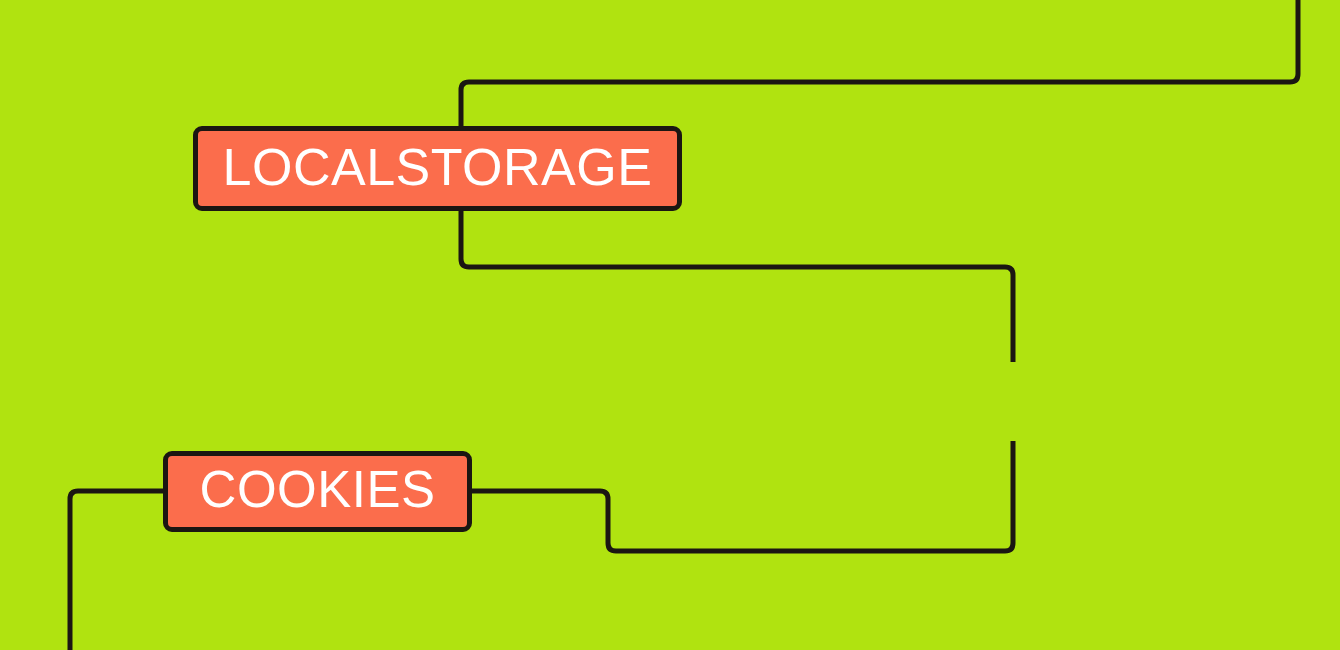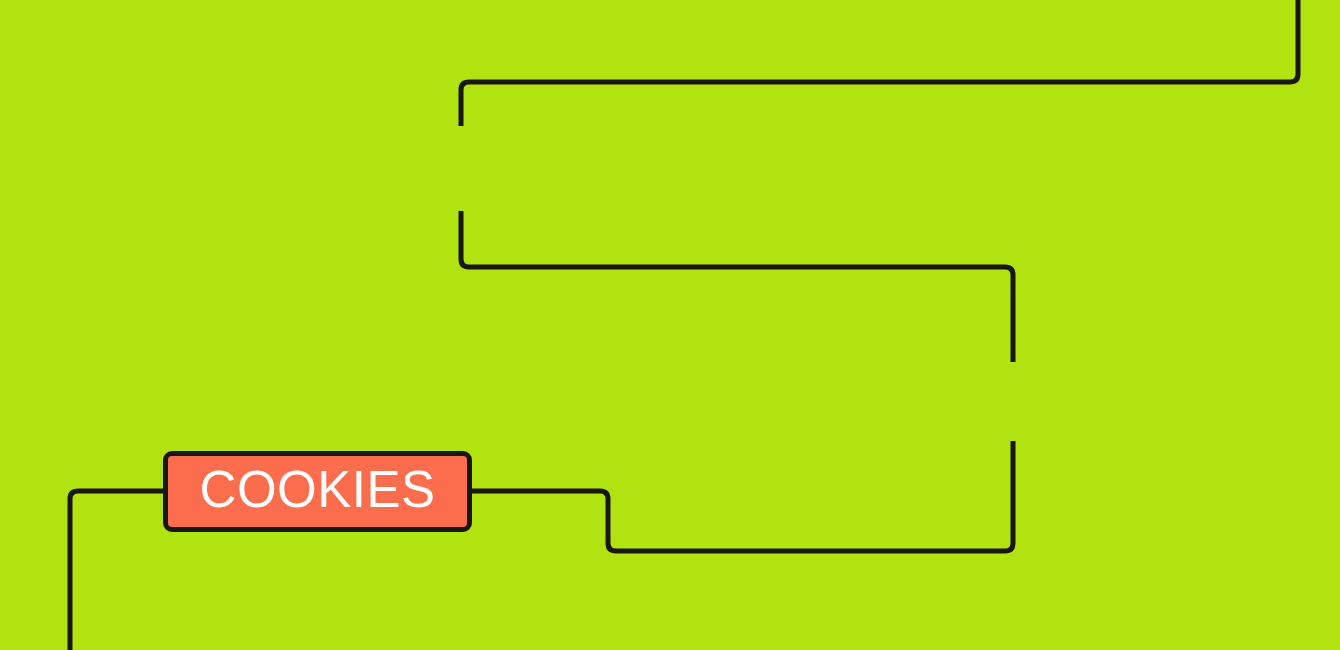--- a/index.html
+++ b/index.html
@@ -77,19 +77,22 @@
 
   <svg id="connector-layer" viewBox="0 0 1340 650" width="1340" height="650" xmlns="http://www.w3.org/2000/svg" aria-hidden="true">
     <g fill="none" stroke="#1a1612" stroke-width="5" stroke-linecap="butt" stroke-linejoin="round">
       <path d="M 1298 -10 L 1298 74 Q 1298 82 1290 82 L 469 82 Q 461 82 461 90 L 461 126"></path>
       <path d="M 461 211 L 461 259 Q 461 267 469 267 L 1005 267 Q 1013 267 1013 275 L 1013 362"></path>
       <path d="M 1013 441 L 1013 543 Q 1013 551 1005 551 L 616 551 Q 608 551 608 543 L 608 499 Q 608 491 600 491 L 472 491"></path>
       <path d="M 163 491 L 78 491 Q 70 491 70 499 L 70 660"></path>
     </g>
   </svg>
 
+  <div class="node-box" id="node-localstorage" style="left: 193px; top: 126px; width: 489px; height: 85px; background: rgb(251, 109, 76); border-color: rgb(26, 22, 18); color: rgb(255, 255, 255);">
+    <span class="node-label">LOCALSTORAGE</span>
+  </div>
 
 
   <div class="node-box" id="node-cookies" style="left: 163px; top: 451px; width: 309px; height: 81px; background: rgb(251, 109, 76); border-color: rgb(26, 22, 18); color: rgb(255, 255, 255); align-items: center;">
     <span class="node-label">COOKIES</span>
   </div>
 
 </div>
 
 </body></html>

